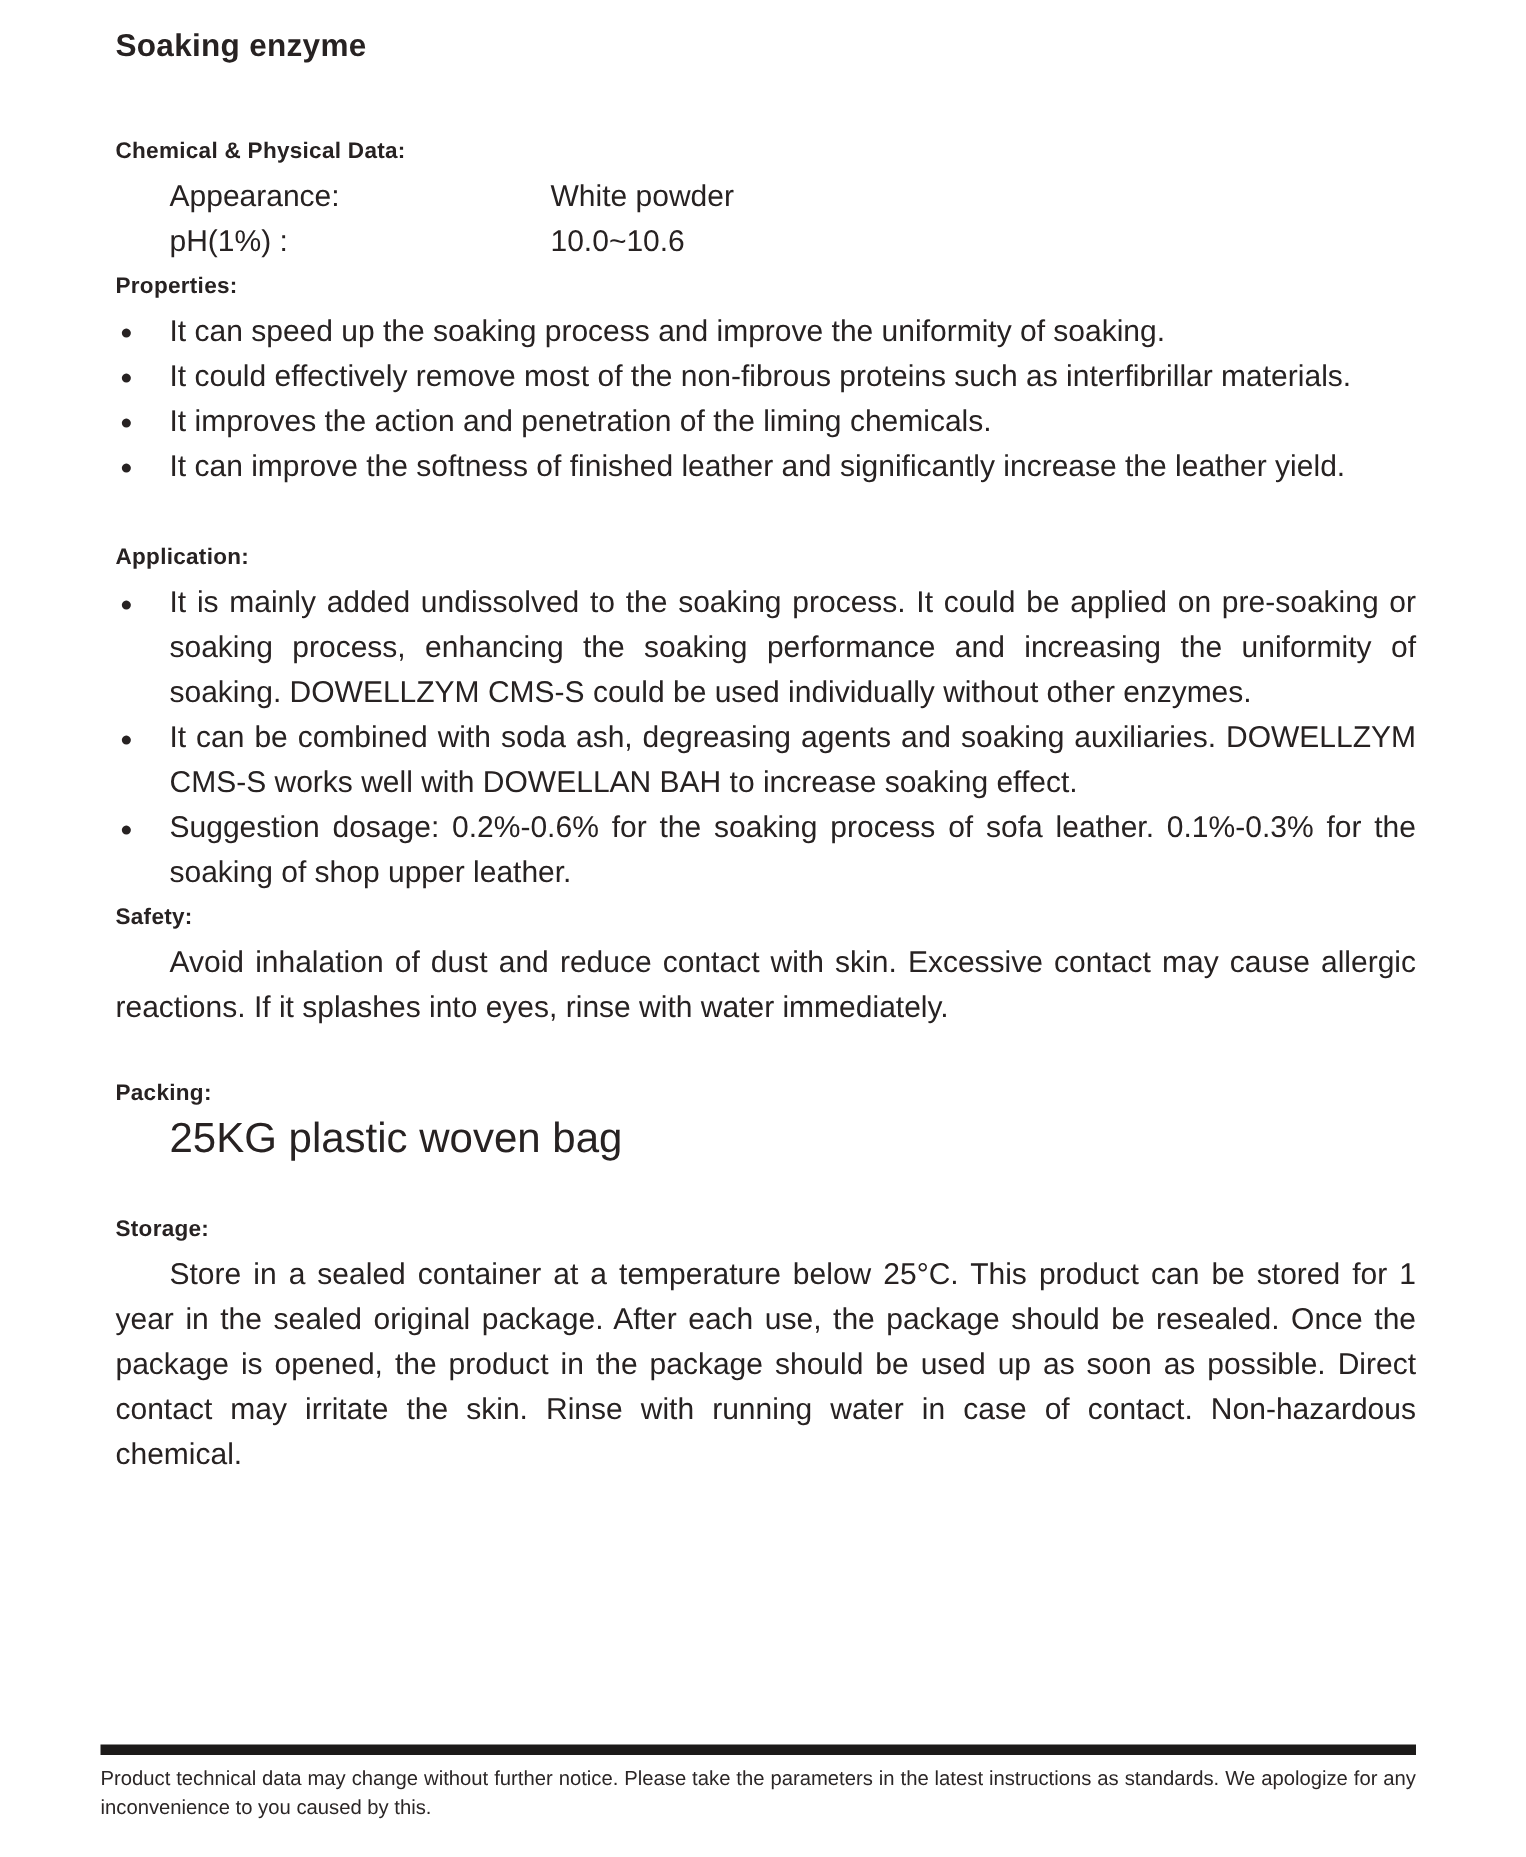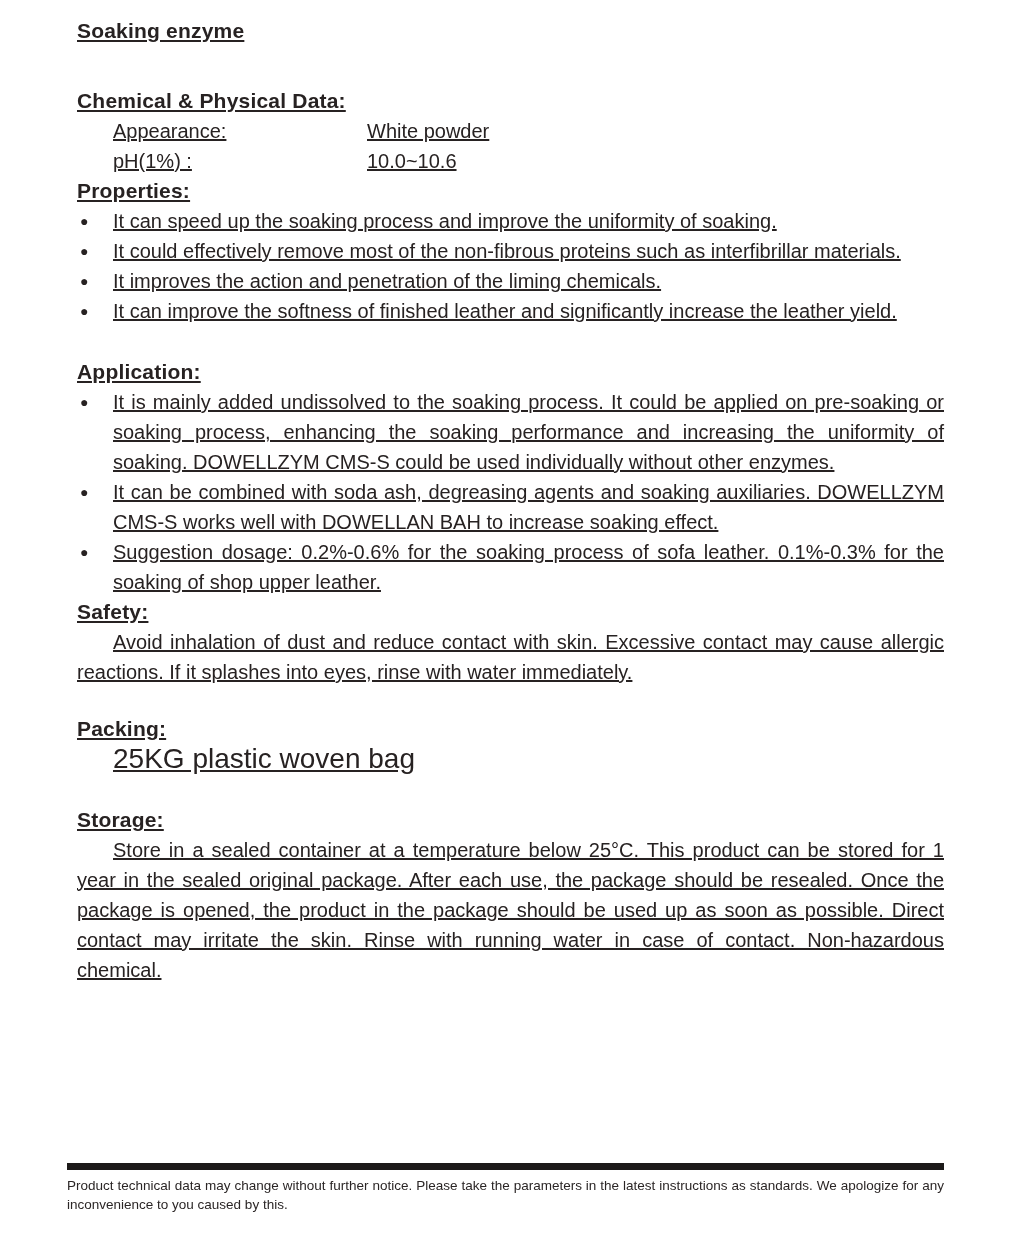--- a/index.html
+++ b/index.html
@@ -9,30 +9,29 @@
     background: #ffffff;
     color: #272222;
     font-family: "Liberation Sans", "DejaVu Sans", sans-serif;
     overflow: hidden;
   }
   .page {
     position: relative;
     width: 1017px;
     height: 872px;
     padding: 16px 73px 0 77px;
-    text-decoration: underline;
   }
   h1.doc-title {
     font-size: 21px;
     font-weight: bold;
     line-height: 30px;
     letter-spacing: 0.2px;
   }
   h2.sec-heading {
-    font-size: 21px;
+    font-size: 15px;
     font-weight: bold;
     line-height: 30px;
     letter-spacing: 0.2px;
   }
   section.sec-chemical   { margin-top: 40px; }
   section.sec-properties { }
   section.sec-application{ margin-top: 31px; }
   section.sec-safety     { }
   section.sec-packing    { margin-top: 27px; }
   section.sec-storage    { margin-top: 31px; }

